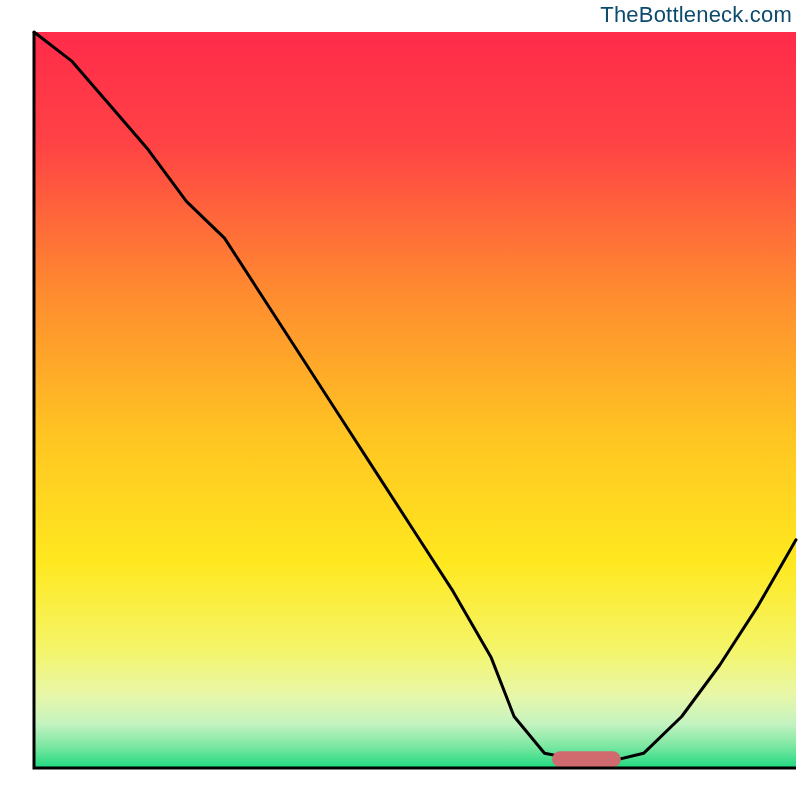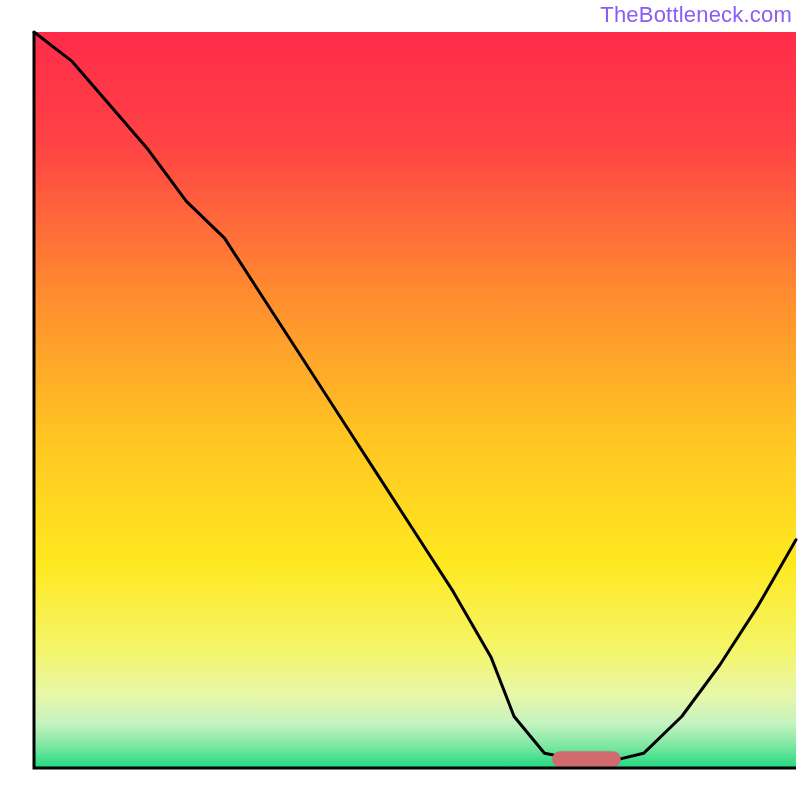--- a/index.html
+++ b/index.html
@@ -9,21 +9,21 @@
     height: 800px;
     background: #ffffff;
     font-family: Arial, Helvetica, sans-serif;
   }
   .watermark {
     position: absolute;
     top: 2px;
     right: 8px;
     font-size: 22px;
     font-weight: 500;
-    color: #8b5cf6;
+    color: #0c4a6e;
     letter-spacing: 0.2px;
     z-index: 10;
   }
   .chart-wrap {
     position: absolute;
     left: 0;
     top: 0;
     width: 800px;
     height: 800px;
   }

